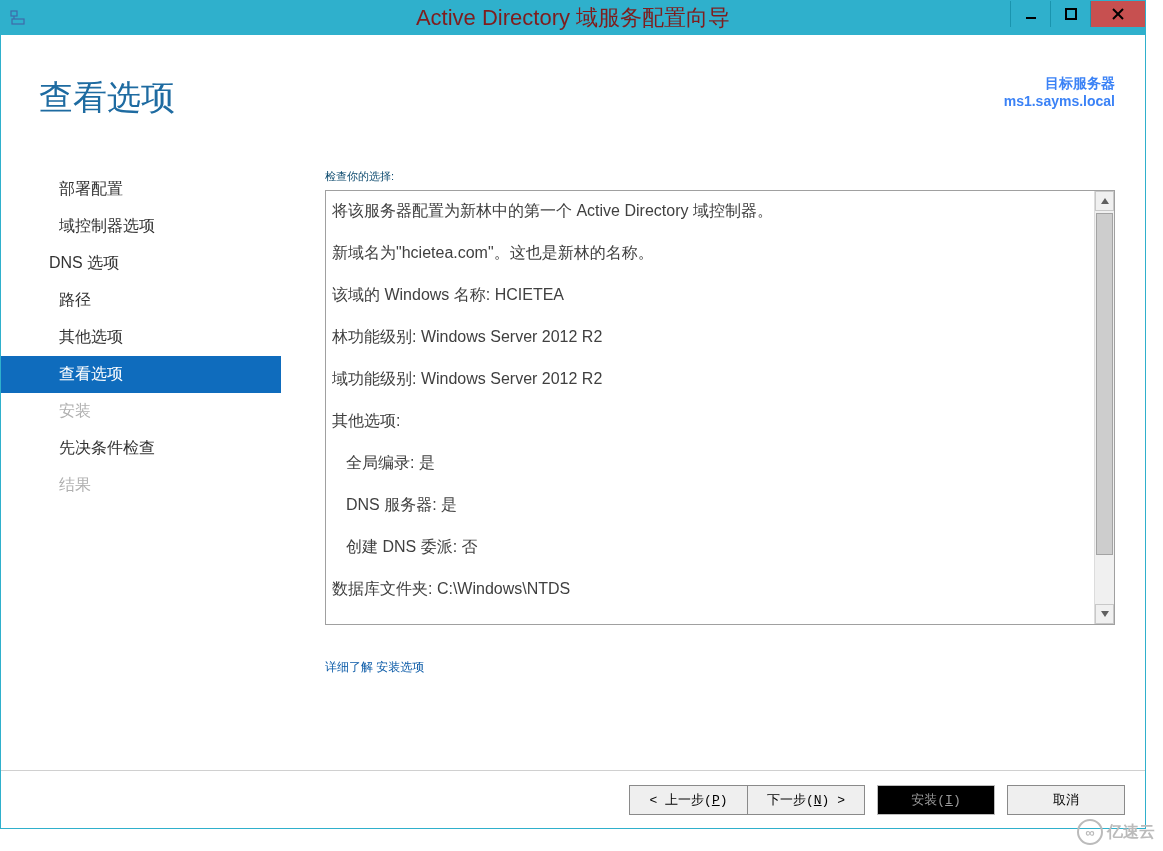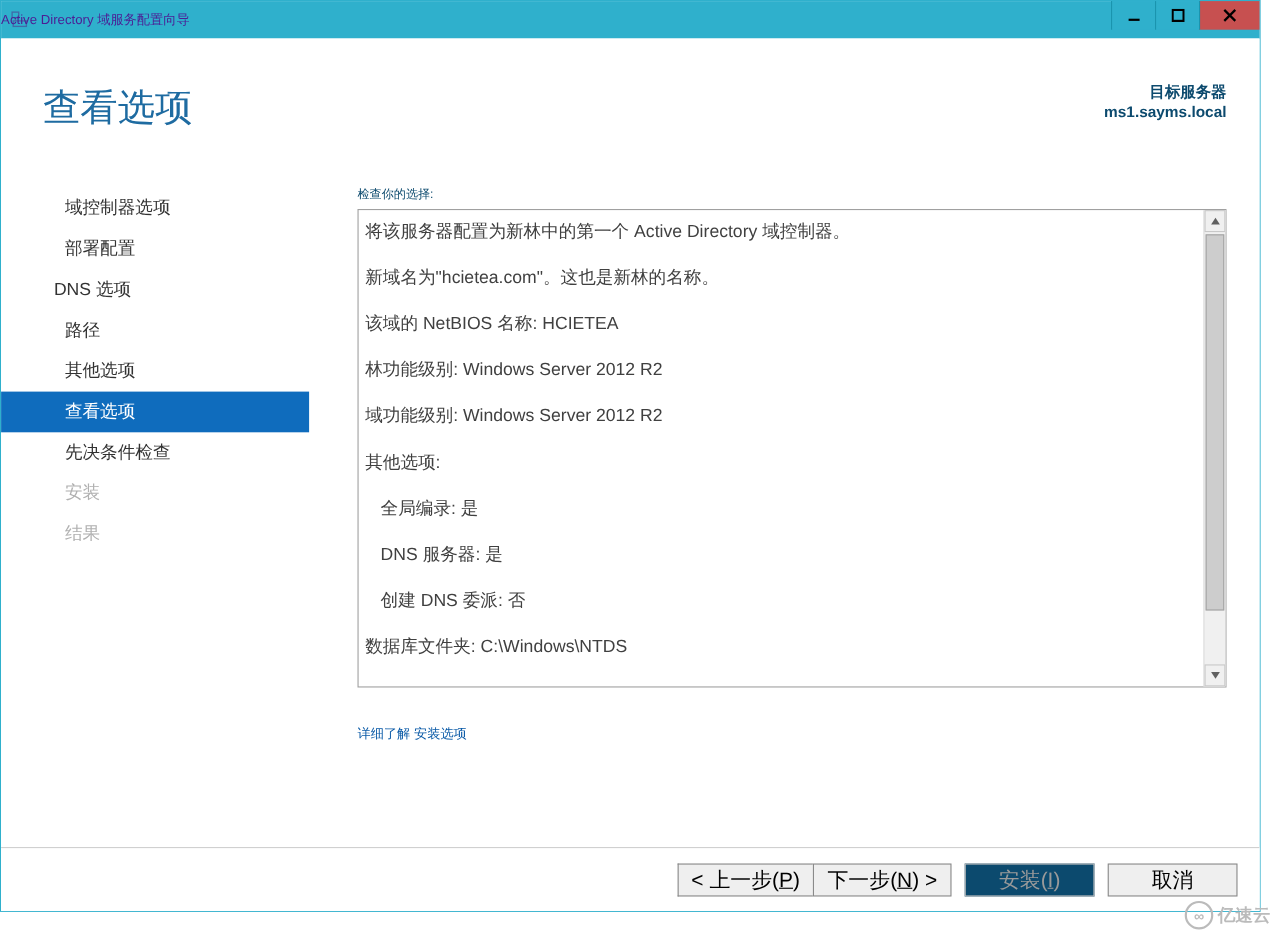--- a/index.html
+++ b/index.html
@@ -29,23 +29,23 @@
     .titlebar-icon {
       width: 20px;
       height: 20px;
       margin-left: 8px;
       display: inline-flex;
       align-items: center;
     }
     .titlebar-title {
       position: absolute;
       left: 0; right: 0;
-      text-align: left;
-      color: #4c1d95;
-      font-size: 12px;
+      text-align: center;
+      color: #7f1d1d;
+      font-size: 22px;
       pointer-events: none;
     }
     .titlebar-buttons {
       position: absolute;
       right: 0;
       top: 0;
       display: flex;
       height: 26px;
     }
     .tbtn {
@@ -75,21 +75,21 @@
       padding: 40px 30px 10px 38px;
     }
     .page-heading {
       font-size: 34px;
       color: #1e6ba1;
       font-weight: 400;
     }
     .target-box {
       text-align: right;
       font-size: 14px;
-      color: #0c4a6e;
+      color: #3b82f6;
     }
     .target-label { font-weight: bold; }
     .target-value { font-weight: bold; padding-left: 25px; }
     .content-row {
       display: flex;
       position: absolute;
       top: 128px;
       left: 0;
       right: 0;
       bottom: 70px;
@@ -191,25 +191,26 @@
       justify-content: flex-end;
       gap: 12px;
       padding-right: 20px;
       background: #fff;
     }
     .wiz-btn {
       min-width: 118px;
       height: 30px;
       border: 1px solid #8a8a8a;
       background: #efefef;
-      font-size: 19px;
+      font-size: 13px;
       padding: 0 12px;
       cursor: default;
-    }
-    .wiz-btn.disabled { color: #9a9a9a; border-color:#bcbcbc; background:#0c4a6e;}
+      font-family: Liberation Mono, monospace;
+    }
+    .wiz-btn.disabled { color: #9a9a9a; border-color:#bcbcbc; background:#000000;}
     .wiz-btn-group { display:flex; gap:0;}
     .wiz-btn-group .wiz-btn:first-child{border-right:none;}
     .watermark {
       position: absolute;
       right: 8px;
       bottom: 6px;
       font-size: 16px;
       color: #bbb;
       display: flex;
       align-items: center;
@@ -264,39 +265,39 @@
     <div class="header-row">
       <div class="page-heading">查看选项</div>
       <div class="target-box">
         <div class="target-label">目标服务器</div>
         <div class="target-value">ms1.sayms.local</div>
       </div>
     </div>
 
     <div class="content-row">
       <div class="sidebar" id="sidebar">
+          <div class="nav-item">部署配置</div>
           <div class="nav-item">域控制器选项</div>
-          <div class="nav-item">部署配置</div>
           <div class="nav-item indent">DNS 选项</div>
           <div class="nav-item">路径</div>
           <div class="nav-item">其他选项</div>
           <div class="nav-item selected">查看选项</div>
+          <div class="nav-item disabled">安装</div>
           <div class="nav-item">先决条件检查</div>
-          <div class="nav-item disabled">安装</div>
           <div class="nav-item disabled">结果</div>
         </div>
 
       <div class="main-pane">
         <div class="check-label">检查你的选择:</div>
 
         <div class="review-box">
           <div class="review-content" id="review-content">
               <p>将该服务器配置为新林中的第一个 Active Directory 域控制器。</p>
               <p>新域名为"hcietea.com"。这也是新林的名称。</p>
-              <p>该域的 NetBIOS 名称: HCIETEA</p>
+              <p>该域的 Windows 名称: HCIETEA</p>
               <p>林功能级别: Windows Server 2012 R2</p>
               <p>域功能级别: Windows Server 2012 R2</p>
               <p>其他选项:</p>
               <p class="tight">全局编录: 是</p>
               <p class="tight">DNS 服务器: 是</p>
               <p class="tight">创建 DNS 委派: 否</p>
               <p>数据库文件夹: C:\Windows\NTDS</p>
             </div>
           <div class="scrollbar">
             <div class="scroll-arrow">

